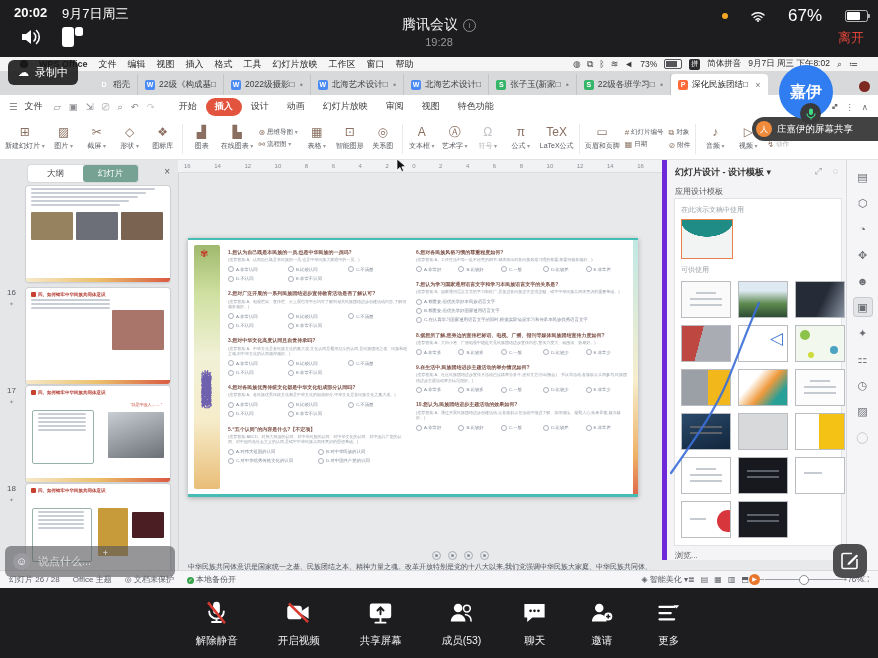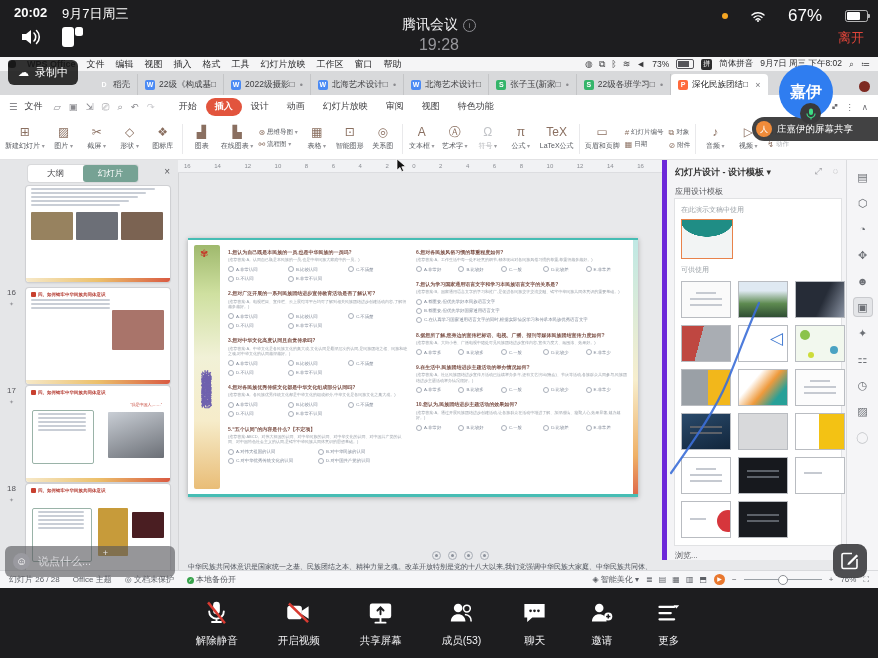--- a/index.html
+++ b/index.html
@@ -6,34 +6,34 @@
   body{width:878px;height:658px;position:relative;overflow:hidden;background:#000;
        font-family:"Liberation Sans","DejaVu Sans",sans-serif;-webkit-font-smoothing:antialiased}
   .abs{position:absolute}
   
   #ipadTop{left:0;top:0;width:878px;height:57px;background:#1d1d1f;color:#fff}
   .it-time{left:14px;top:5px;font-size:13px;font-weight:bold}
   .it-date{left:62px;top:5px;font-size:13px;font-weight:normal}
   .it-center{left:0;right:0;top:16px;text-align:center;font-size:14px;color:#f2f2f4}
   .info-i{display:inline-block;width:11px;height:11px;border:1px solid #8e8e93;border-radius:50%;
           font-size:8px;line-height:11px;color:#8e8e93;vertical-align:1px;margin-left:5px;text-align:center}
-  .it-timer{left:0;right:0;top:36px;text-align:center;font-size:16px;color:#98989d}
+  .it-timer{left:0;right:0;top:36px;text-align:center;font-size:11px;color:#98989d}
   .it-leave{right:14px;top:29px;font-size:13px;color:#e0453a}
   .st-right{right:10px;top:6px;display:flex;align-items:center;gap:23px;font-size:17px;color:#fff}
   .odot{width:6px;height:6px;border-radius:50%;background:#f5a623}
   .battery{width:21px;height:10px;border:1px solid #ffffffaa;border-radius:2.5px;position:relative}
   .battery i{position:absolute;left:1px;top:1px;bottom:1px;width:64%;background:#fff;border-radius:1px}
   .battery em{position:absolute;right:-3px;top:2.5px;width:2px;height:4px;background:#ffffffaa;border-radius:0 1px 1px 0}
   .spk{left:20px;top:27px}
   .splitic{left:62px;top:27px;width:21px;height:20px}
   .splitic b{position:absolute;left:0;top:0;width:12px;height:20px;background:#fff;border-radius:3px}
   .splitic i{position:absolute;right:0;top:0;width:8px;height:9px;background:#fff;border-radius:2.5px}
   
   #menubar{left:0;top:57px;width:878px;height:15px;background:#f5f5f6;border-bottom:1px solid #d8d9db;
-           display:flex;align-items:center;gap:11px;padding:0 8px;font-size:9px;color:#2a2a2c;box-sizing:border-box}
+           display:flex;align-items:center;gap:11px;padding:0 20px;font-size:9px;color:#2a2a2c;box-sizing:border-box}
   #menubar .app{font-weight:bold}
   .apple{width:8px;height:8px;background:#2a2a2c;border-radius:45% 45% 40% 40%}
   .mb-right{margin-left:auto;display:flex;align-items:center;gap:7px;font-size:8.5px;color:#2f2f31}
   .mb-ic{font-size:9px;color:#3a3a3c}
   .mbat{width:16px;height:8px;border:1px solid #55555a;border-radius:2px;position:relative}
   .mbat i{position:absolute;left:1px;top:1px;bottom:1px;width:70%;background:#55555a}
   .imeb{width:11px;height:11px;background:#2c2c2e;color:#fff;border-radius:2px;font-size:7px;
         display:flex;align-items:center;justify-content:center}
   
   #tabstrip{left:0;top:72px;width:878px;height:23px;background:#d8d9db;display:flex;align-items:flex-end;padding-left:92px;box-sizing:border-box}
@@ -129,21 +129,21 @@
   .rp-browse{position:absolute;left:8px;top:390px;font-size:8px;color:#55565a}
   
   #iconStrip{left:846px;top:0;width:32px;height:410px;background:#f5f5f7;border-left:1px solid #dbdcdf;box-sizing:border-box;
              display:flex;flex-direction:column;align-items:center;padding-top:8px;gap:8px}
   .sideic{width:18px;height:18px;display:flex;align-items:center;justify-content:center;font-size:11px;color:#6d7076;border-radius:3px}
   .sideic.sel{background:#e4e5e8;box-shadow:0 0 0 1px #c9cace}
   .sideic.dim{color:#c3c5c9}
   
   #statusbar{left:0;top:570px;width:878px;height:18px;background:#f6f6f8;border-top:1px solid #d9dadd;
              display:flex;align-items:center;gap:13px;padding:0 9px;font-size:8px;color:#5d6066;box-sizing:border-box}
-  .sb-right{margin-left:auto;display:flex;align-items:center;gap:7px}
+  .sb-right{margin-left:auto;display:flex;align-items:center;}
   .gdot{width:7px;height:7px;border-radius:50%;background:#36a24a;color:#fff;font-size:5px;line-height:7px;text-align:center;display:inline-block;margin-right:2px}
   .playc{width:11px;height:11px;border-radius:50%;background:#e8772e;color:#fff;font-size:6px;line-height:11px;text-align:center}
   .ztrack{width:78px;height:1px;background:#9aa0a6;position:relative}
   .ztrack i{position:absolute;left:44%;top:-4px;width:8px;height:8px;background:#fff;border:1px solid #8a8d93;border-radius:50%}
   
   #meetbar{left:0;top:588px;width:878px;height:70px;background:#1d1d1f;display:flex;align-items:center;justify-content:center;gap:40px}
   .mb-item{display:flex;flex-direction:column;align-items:center;gap:6px;color:#f0f0f2;font-size:10.5px}
   
   #recBadge{left:8px;top:60px;height:25px;padding:0 10px;background:rgba(22,22,22,.88);border-radius:6px;
             display:flex;align-items:center;gap:6px;color:#fff;font-size:11px;z-index:40}

